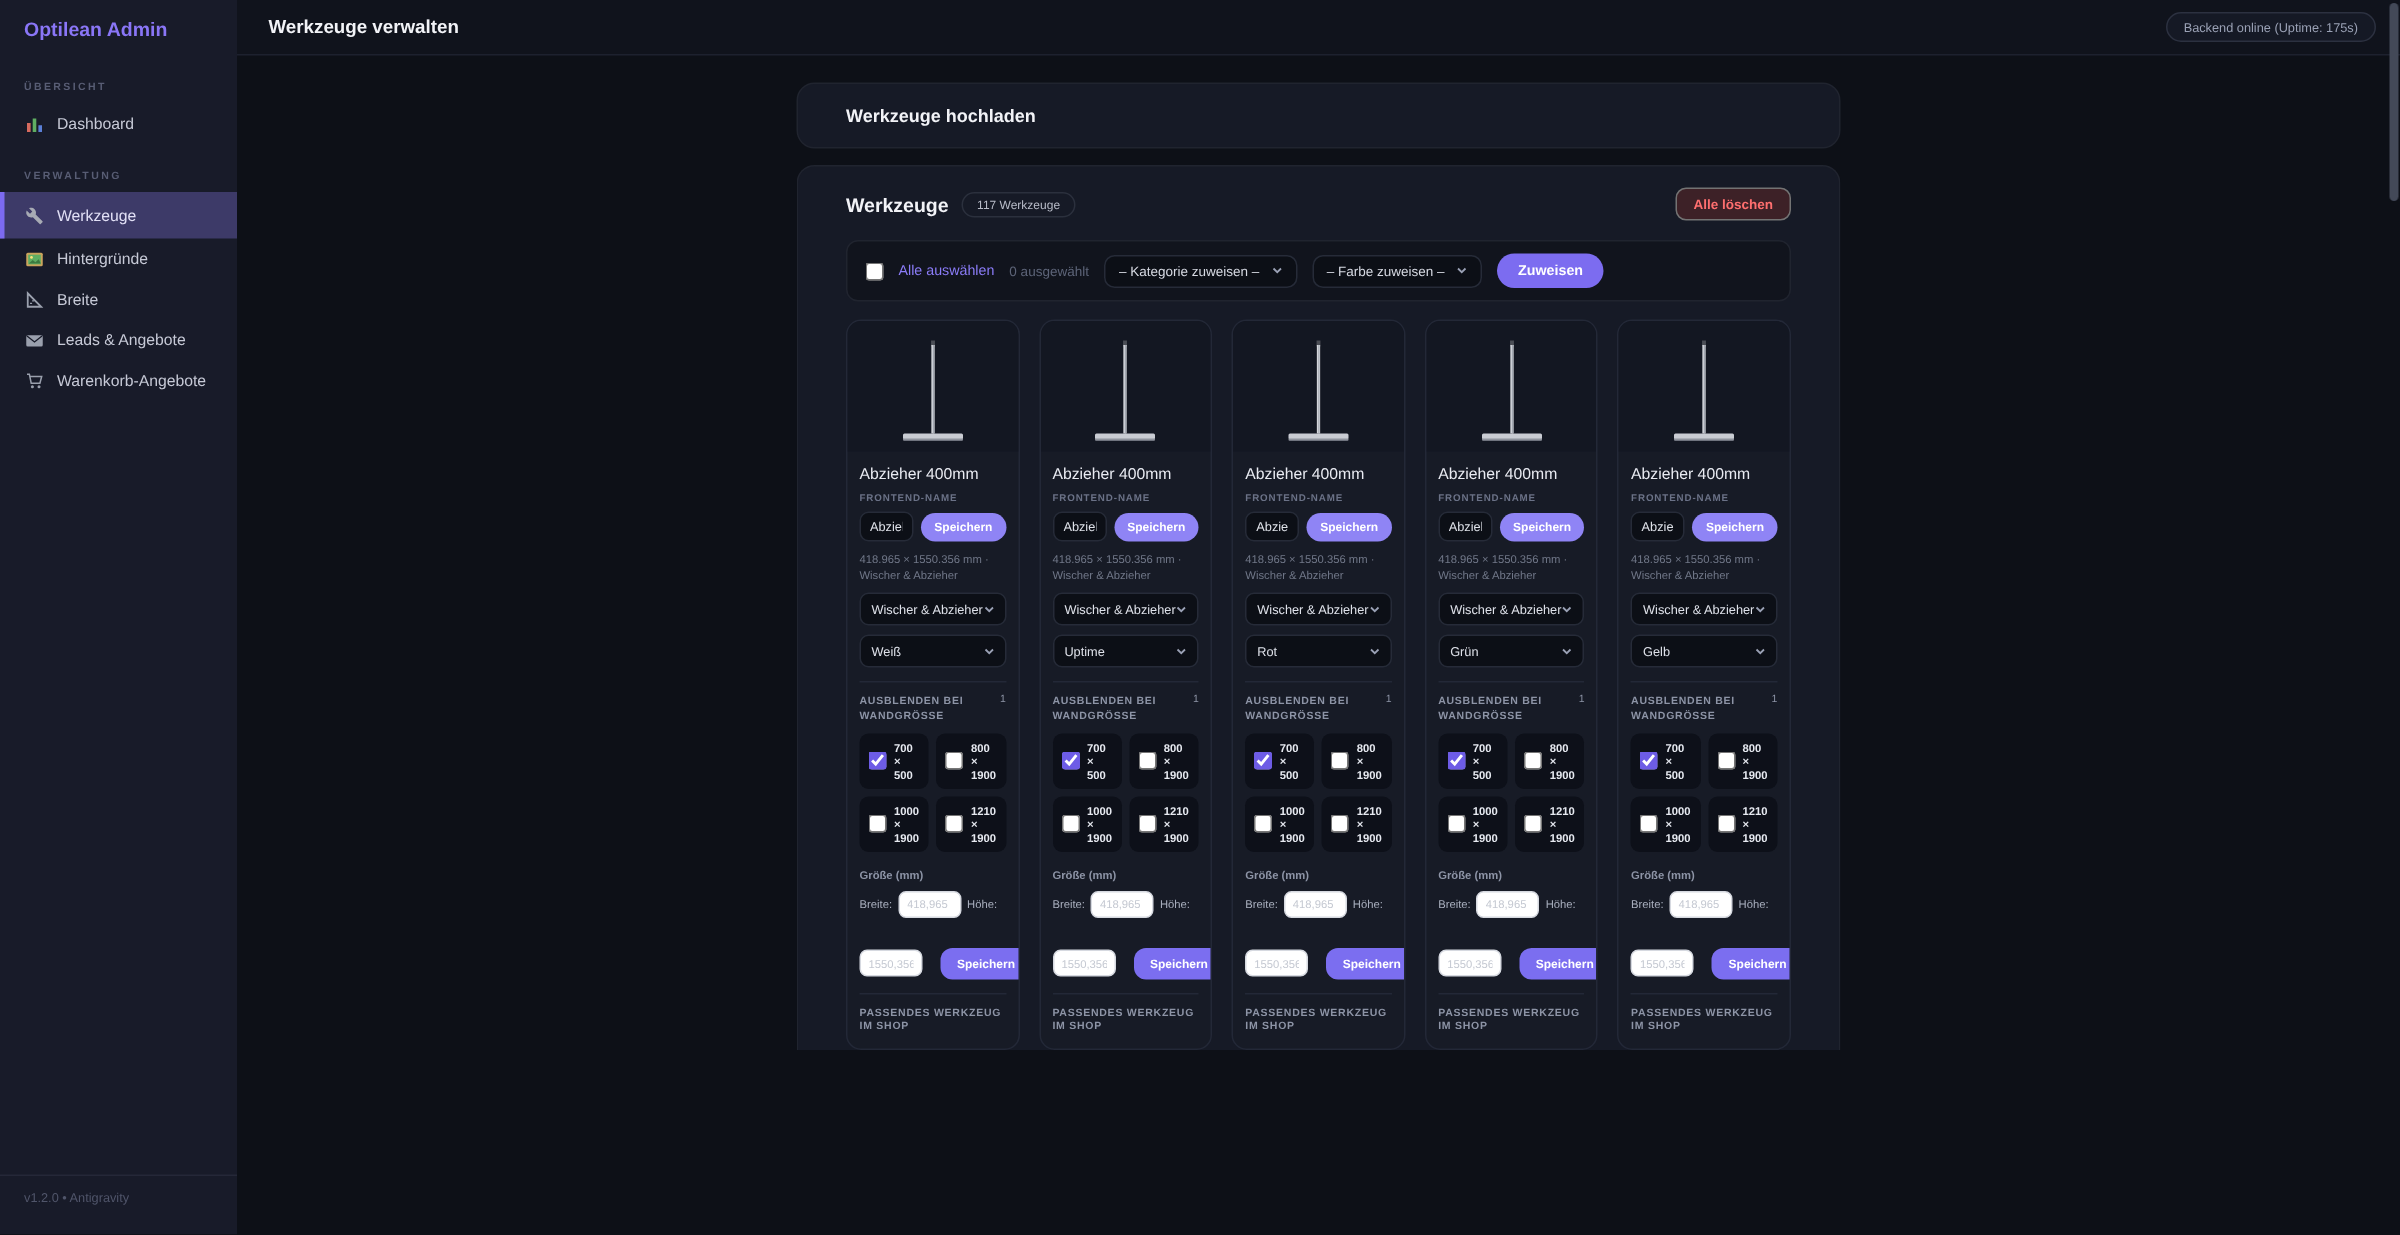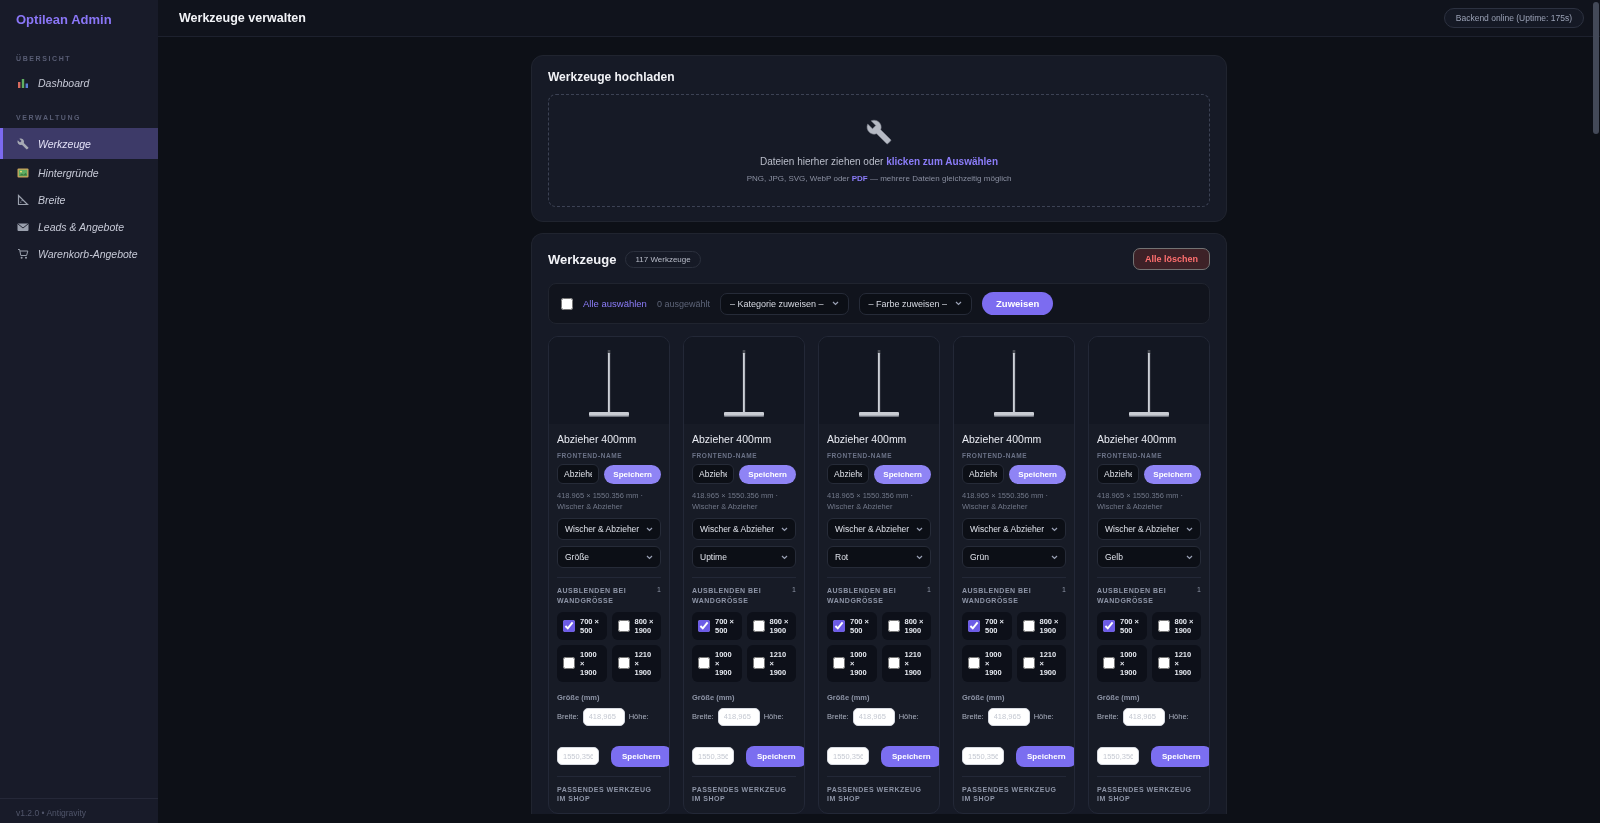--- a/index.html
+++ b/index.html
@@ -4,32 +4,32 @@
 <style>
   * { margin:0; padding:0; box-sizing:border-box; }
   html,body { width:1600px; height:823px; overflow:hidden; background:#0d1017;
     font-family:"Liberation Sans","DejaVu Sans",sans-serif; }
   .app { display:flex; width:1600px; height:823px;justify-content:center; }
 
   
   .sidebar { width:158px; min-width:158px; height:100%; background:#181b29; position:relative; }
   .brand { padding:12px 16px 10px; color:#8a76f7; font-size:13px; font-weight:bold; }
   .nav-section-label { margin:18px 16px 7px; font-size:7px; font-weight:bold; letter-spacing:1.6px; color:#585d74; }
-  .nav-item { display:flex; align-items:center; gap:9px; padding:7px 16px; font-size:10.5px; color:#c6c9d6; cursor:pointer;font-style:italic; }
+  .nav-item { display:flex; align-items:center; gap:9px; padding:7px 16px; font-size:10.5px; color:#c6c9d6; cursor:pointer; }
   .nav-item .ic { width:13px; height:13px; display:inline-flex; align-items:center; justify-content:center; flex:none; }
   .nav-item.active { background:#3d3a68; border-left:3px solid #7c6af0; padding-left:13px; color:#e2e0f6; padding-top:9px; padding-bottom:9px; }
-  .sidebar-footer { position:absolute; left:0; right:0; bottom:0; border-top:1px solid #252838; padding:9px 16px 5px; font-size:8.5px; color:#50556a; }
+  .sidebar-footer { position:absolute; left:0; right:0; bottom:0; border-top:1px solid #252838; padding:9px 16px 20px; font-size:8.5px; color:#50556a; }
 
   
   .main { flex:1; display:flex; flex-direction:column; min-width:0; }
   .topbar { height:37px; background:#10131c; border-bottom:1px solid #1d212e; display:flex; align-items:center; justify-content:space-between; padding:0 16px 0 21px; flex:none; }
   .topbar-title { font-size:12.5px; font-weight:bold; color:#f2f3f7; }
   .status-badge { border:1px solid #2c3140; background:#151925; color:#9aa1b5; font-size:8.5px; padding:4px 11px; border-radius:999px; }
   .content { flex:1; overflow:hidden; padding-top:18px; }
-  .panel { width:696px; margin:0 auto 11px; background:#161a26; border:1px solid #20242f; border-radius:12px; padding:14px 16px; }
+  .panel { width:696px; margin:0 auto 11px; background:#161a26; border:1px solid #20242f; border-radius:12px; padding:14px 32px; }
 
   
   .panel-title { font-size:12px; font-weight:bold; color:#f2f3f7; }
   .dropzone { margin-top:10px; border:1.5px dashed #3c4254; border-radius:8px; height:113px; display:flex; flex-direction:column; align-items:center; justify-content:center; gap:7px; cursor:pointer; }
   .drop-main { font-size:10px; color:#b9bdc9; }
   .drop-main b, .drop-sub b { color:#8b7cf8; }
   .drop-sub { font-size:8px; color:#8a8fa0; }
 
   
   .tools-panel { padding-bottom:0; border-bottom:none; border-bottom-left-radius:0; border-bottom-right-radius:0; }
@@ -153,36 +153,20 @@
   <div class="main">
     <div class="topbar">
       <span class="topbar-title">Werkzeuge verwalten</span>
       <span class="status-badge">Backend online (Uptime: 175s)</span>
     </div>
 
     <div class="content">
 
       <section class="panel">
         <div class="panel-title">Werkzeuge hochladen</div>
-        <div class="dropzone">
-          <span>
-            <svg width="26" height="26" viewBox="0 0 24 24">
-                <path fill="#b6bac4" stroke="#7d818c" stroke-width="0.5" d="M22.7 19l-9.1-9.1c.9-2.3.4-5-1.5-6.9-2-2-5-2.4-7.4-1.3L9 6 6 9 1.6 4.7C.4 7.1.9 10.1 2.9 12.1c1.9 1.9 4.6 2.4 6.9 1.5l9.1 9.1c.4.4 1 .4 1.4 0l2.3-2.3c.5-.4.5-1.1.1-1.4z"></path>
-              </svg>
-          </span>
-          <div class="drop-main">
-            <span>Dateien hierher ziehen oder</span>
-            <b>klicken zum Auswählen</b>
-          </div>
-          <div class="drop-sub">
-            <span>PNG, JPG, SVG, WebP oder</span>
-            <b>PDF</b>
-            <span>— mehrere Dateien gleichzeitig möglich</span>
-          </div>
-        </div>
       </section>
 
       <section class="panel tools-panel">
         <div class="tp-head">
           <span class="tp-title">Werkzeuge</span>
           <span class="count-badge">117 Werkzeuge</span>
           <button class="danger-btn">Alle löschen</button>
         </div>
 
         <div class="bulk-bar">
@@ -228,21 +212,21 @@
                   <div>418.965 × 1550.356 mm ·</div>
                   <div>Wischer &amp; Abzieher</div>
                 </div>
                 <div class="tc-select">
                   <span>Wischer &amp; Abzieher</span>
                   <svg class="chev" width="7" height="5" viewBox="0 0 7 5">
                     <path d="M1 1l2.5 2.5L6 1" stroke="#9aa1b5" stroke-width="1.2" fill="none"></path>
                   </svg>
                 </div>
                 <div class="tc-select">
-                  <span>Größe</span>
+                  <span>Weiß</span>
                   <svg class="chev" width="7" height="5" viewBox="0 0 7 5">
                     <path d="M1 1l2.5 2.5L6 1" stroke="#9aa1b5" stroke-width="1.2" fill="none"></path>
                   </svg>
                 </div>
                 <div class="divider"></div>
                 <div class="sec-head">
                   <span class="sec-title">AUSBLENDEN BEI WANDGRÖSSE</span>
                   <span class="sec-count">1</span>
                 </div>
                 <div class="size-grid">

